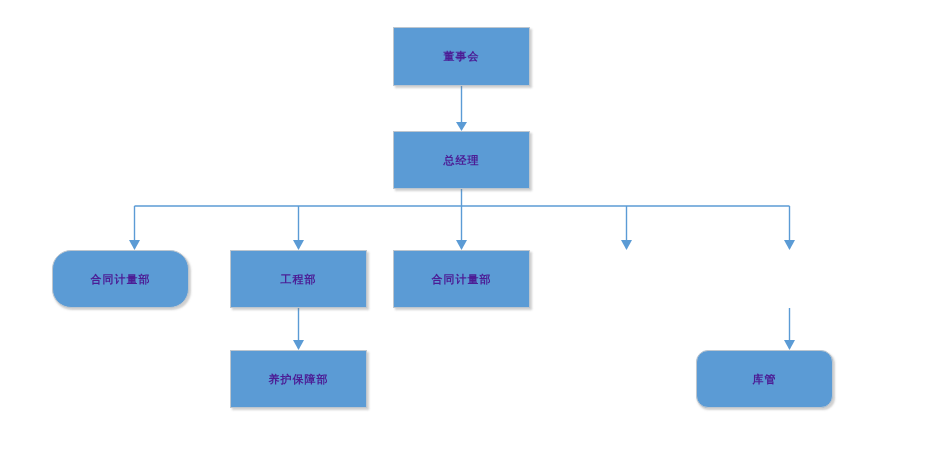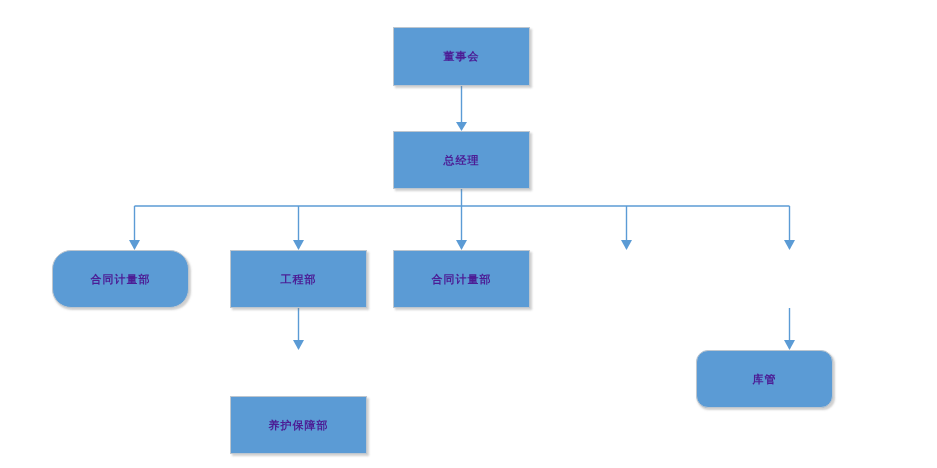--- a/index.html
+++ b/index.html
@@ -41,21 +41,21 @@
     white-space: nowrap;
     font-weight: bold;
   }
   .n-board   { left: 393px; top: 27px;  height: 59px; }
   .n-gm      { left: 393px; top: 131px; }
   .n-contract{ left: 52px;  top: 250px; border-radius: 19px; }
   .n-eng     { left: 230px; top: 250px; align-items: center; }
   .n-office  { left: 393px; top: 250px; }
   .n-mkt     { left: 558px; top: 250px; }
   .n-fin     { left: 721px; top: 250px; }
-  .n-maint   { left: 230px; top: 350px; margin-top: 46px; }
+  .n-maint   { left: 230px; top: 350px; }
   .n-wh      { left: 696px; top: 350px; border-radius: 12px; }
   .edge-line { stroke: #5B9BD5; stroke-width: 1.4; fill: none; }
   .arrowhead { fill: #5B9BD5; stroke: none; }
 </style>
 </head>
 <body>
 
 <div class="canvas">
 
   <svg class="connector-layer" viewBox="0 0 937 468">

